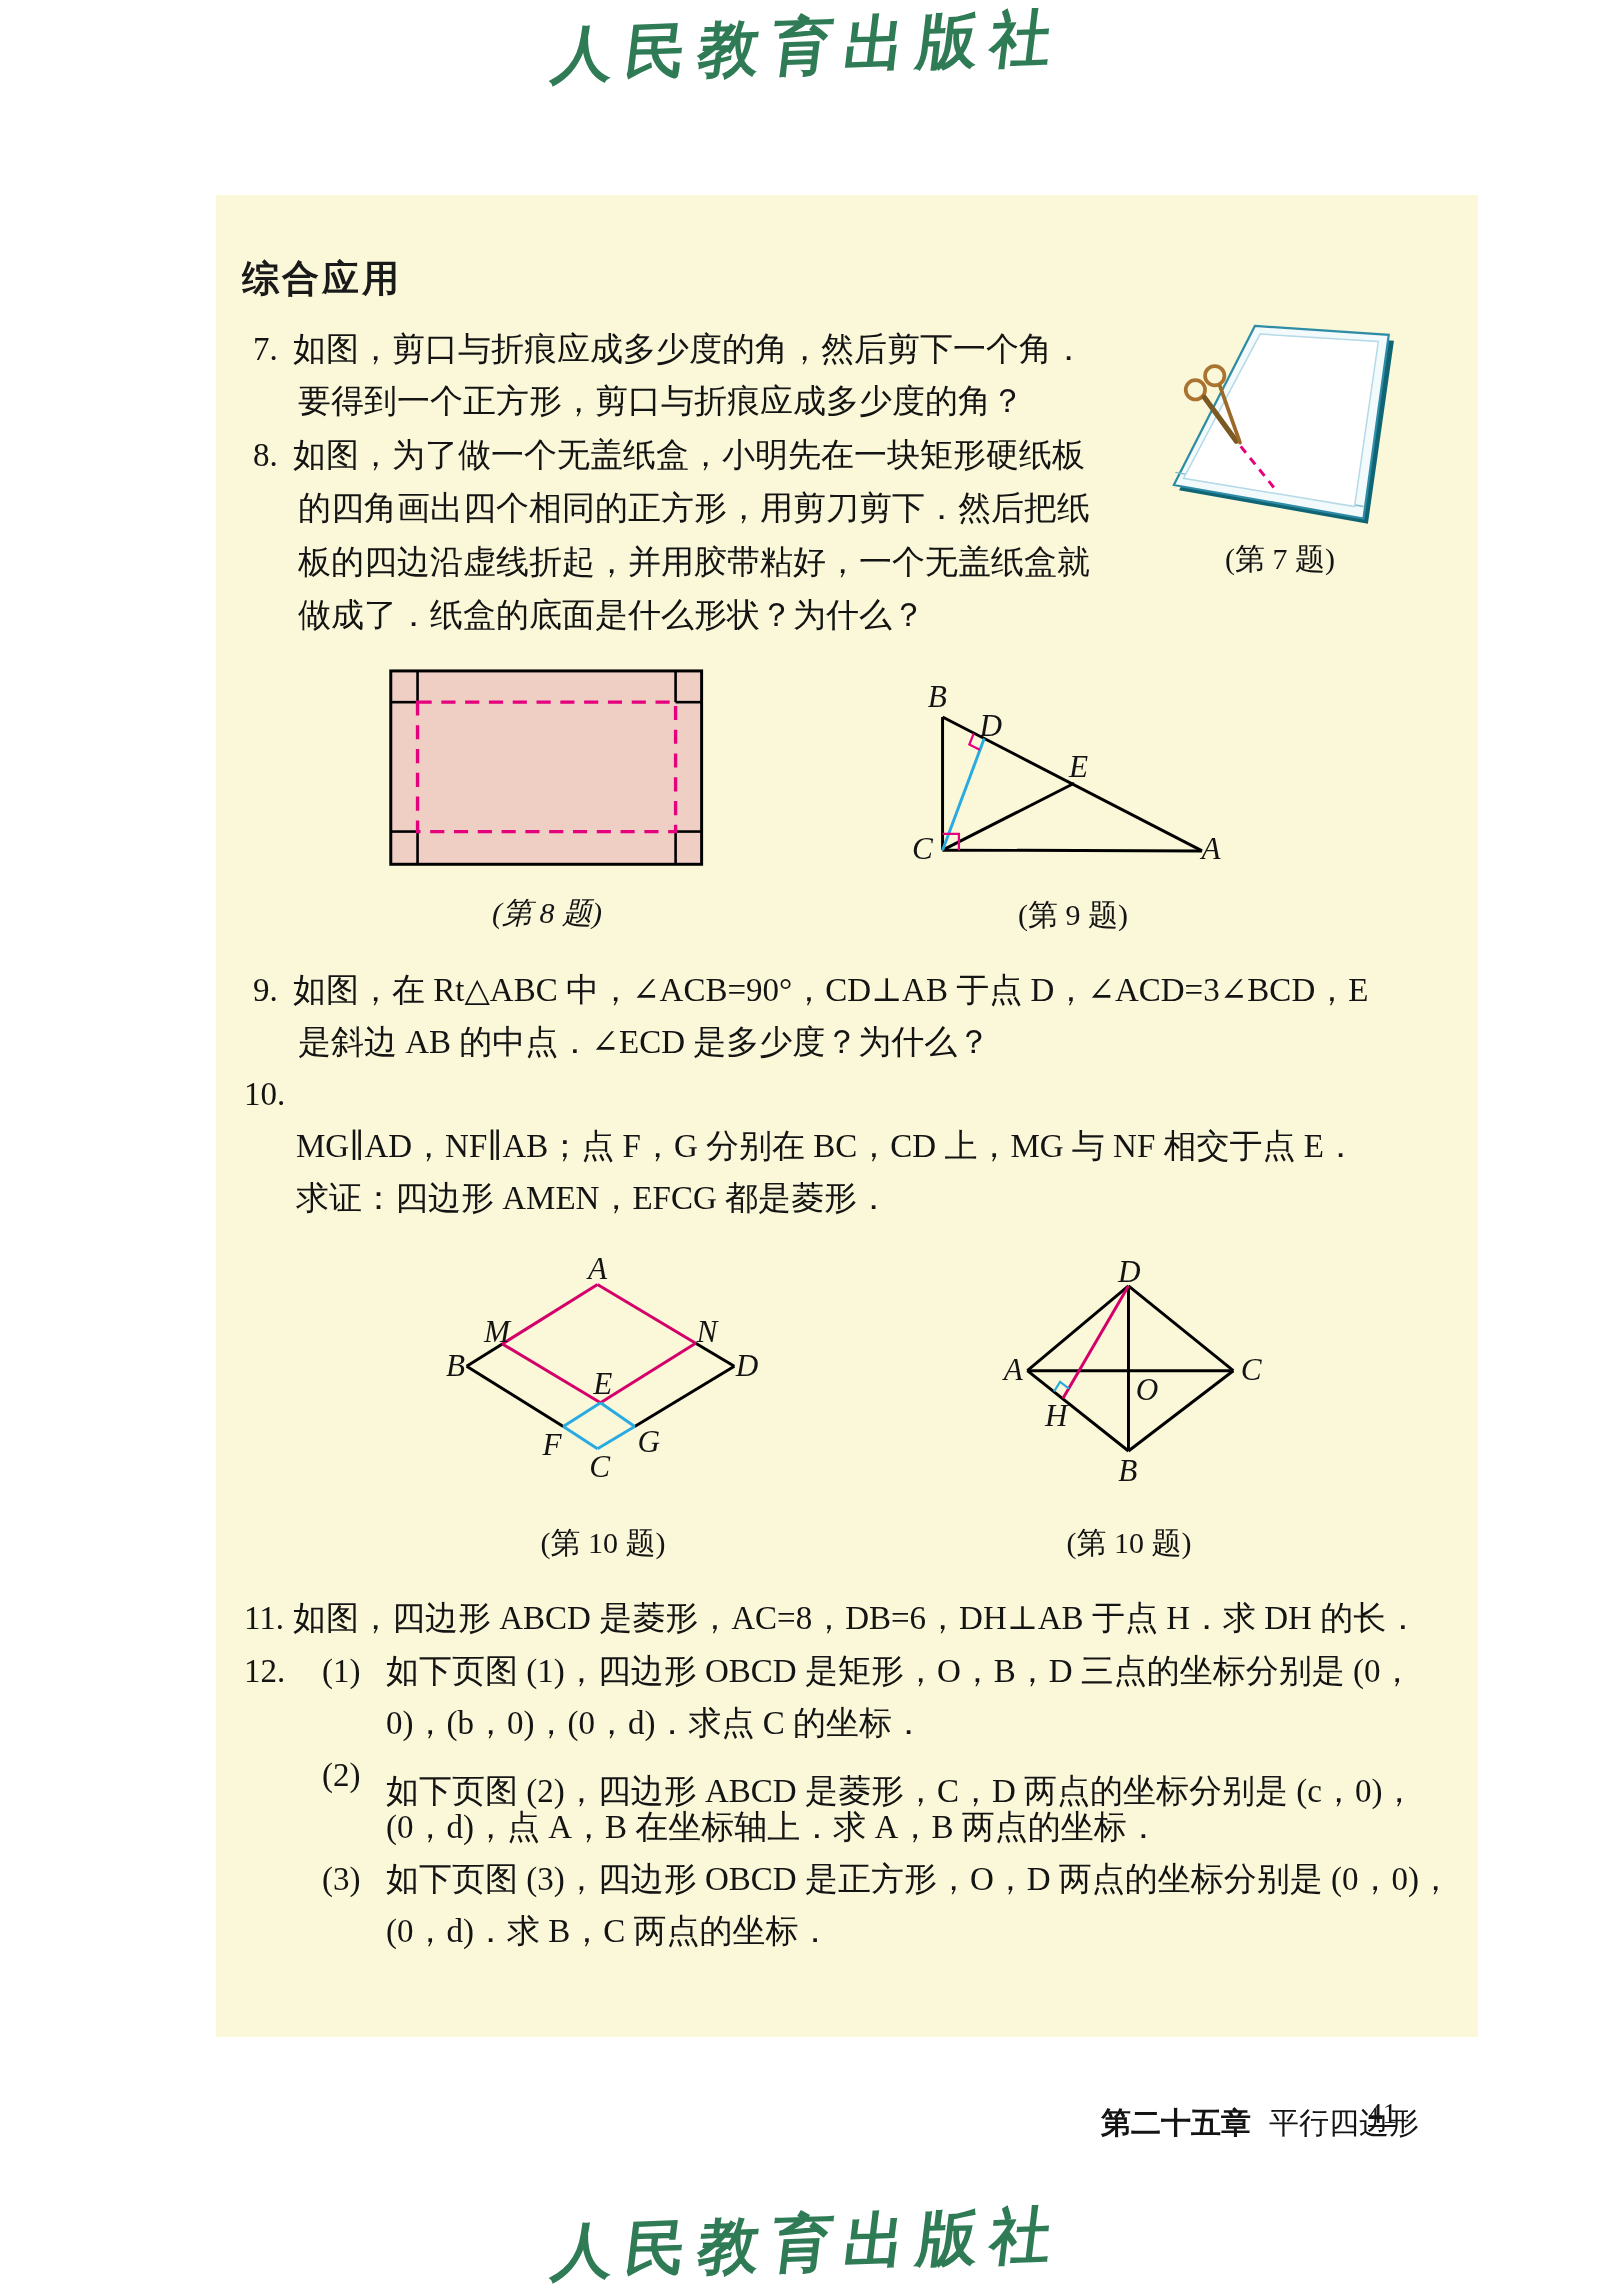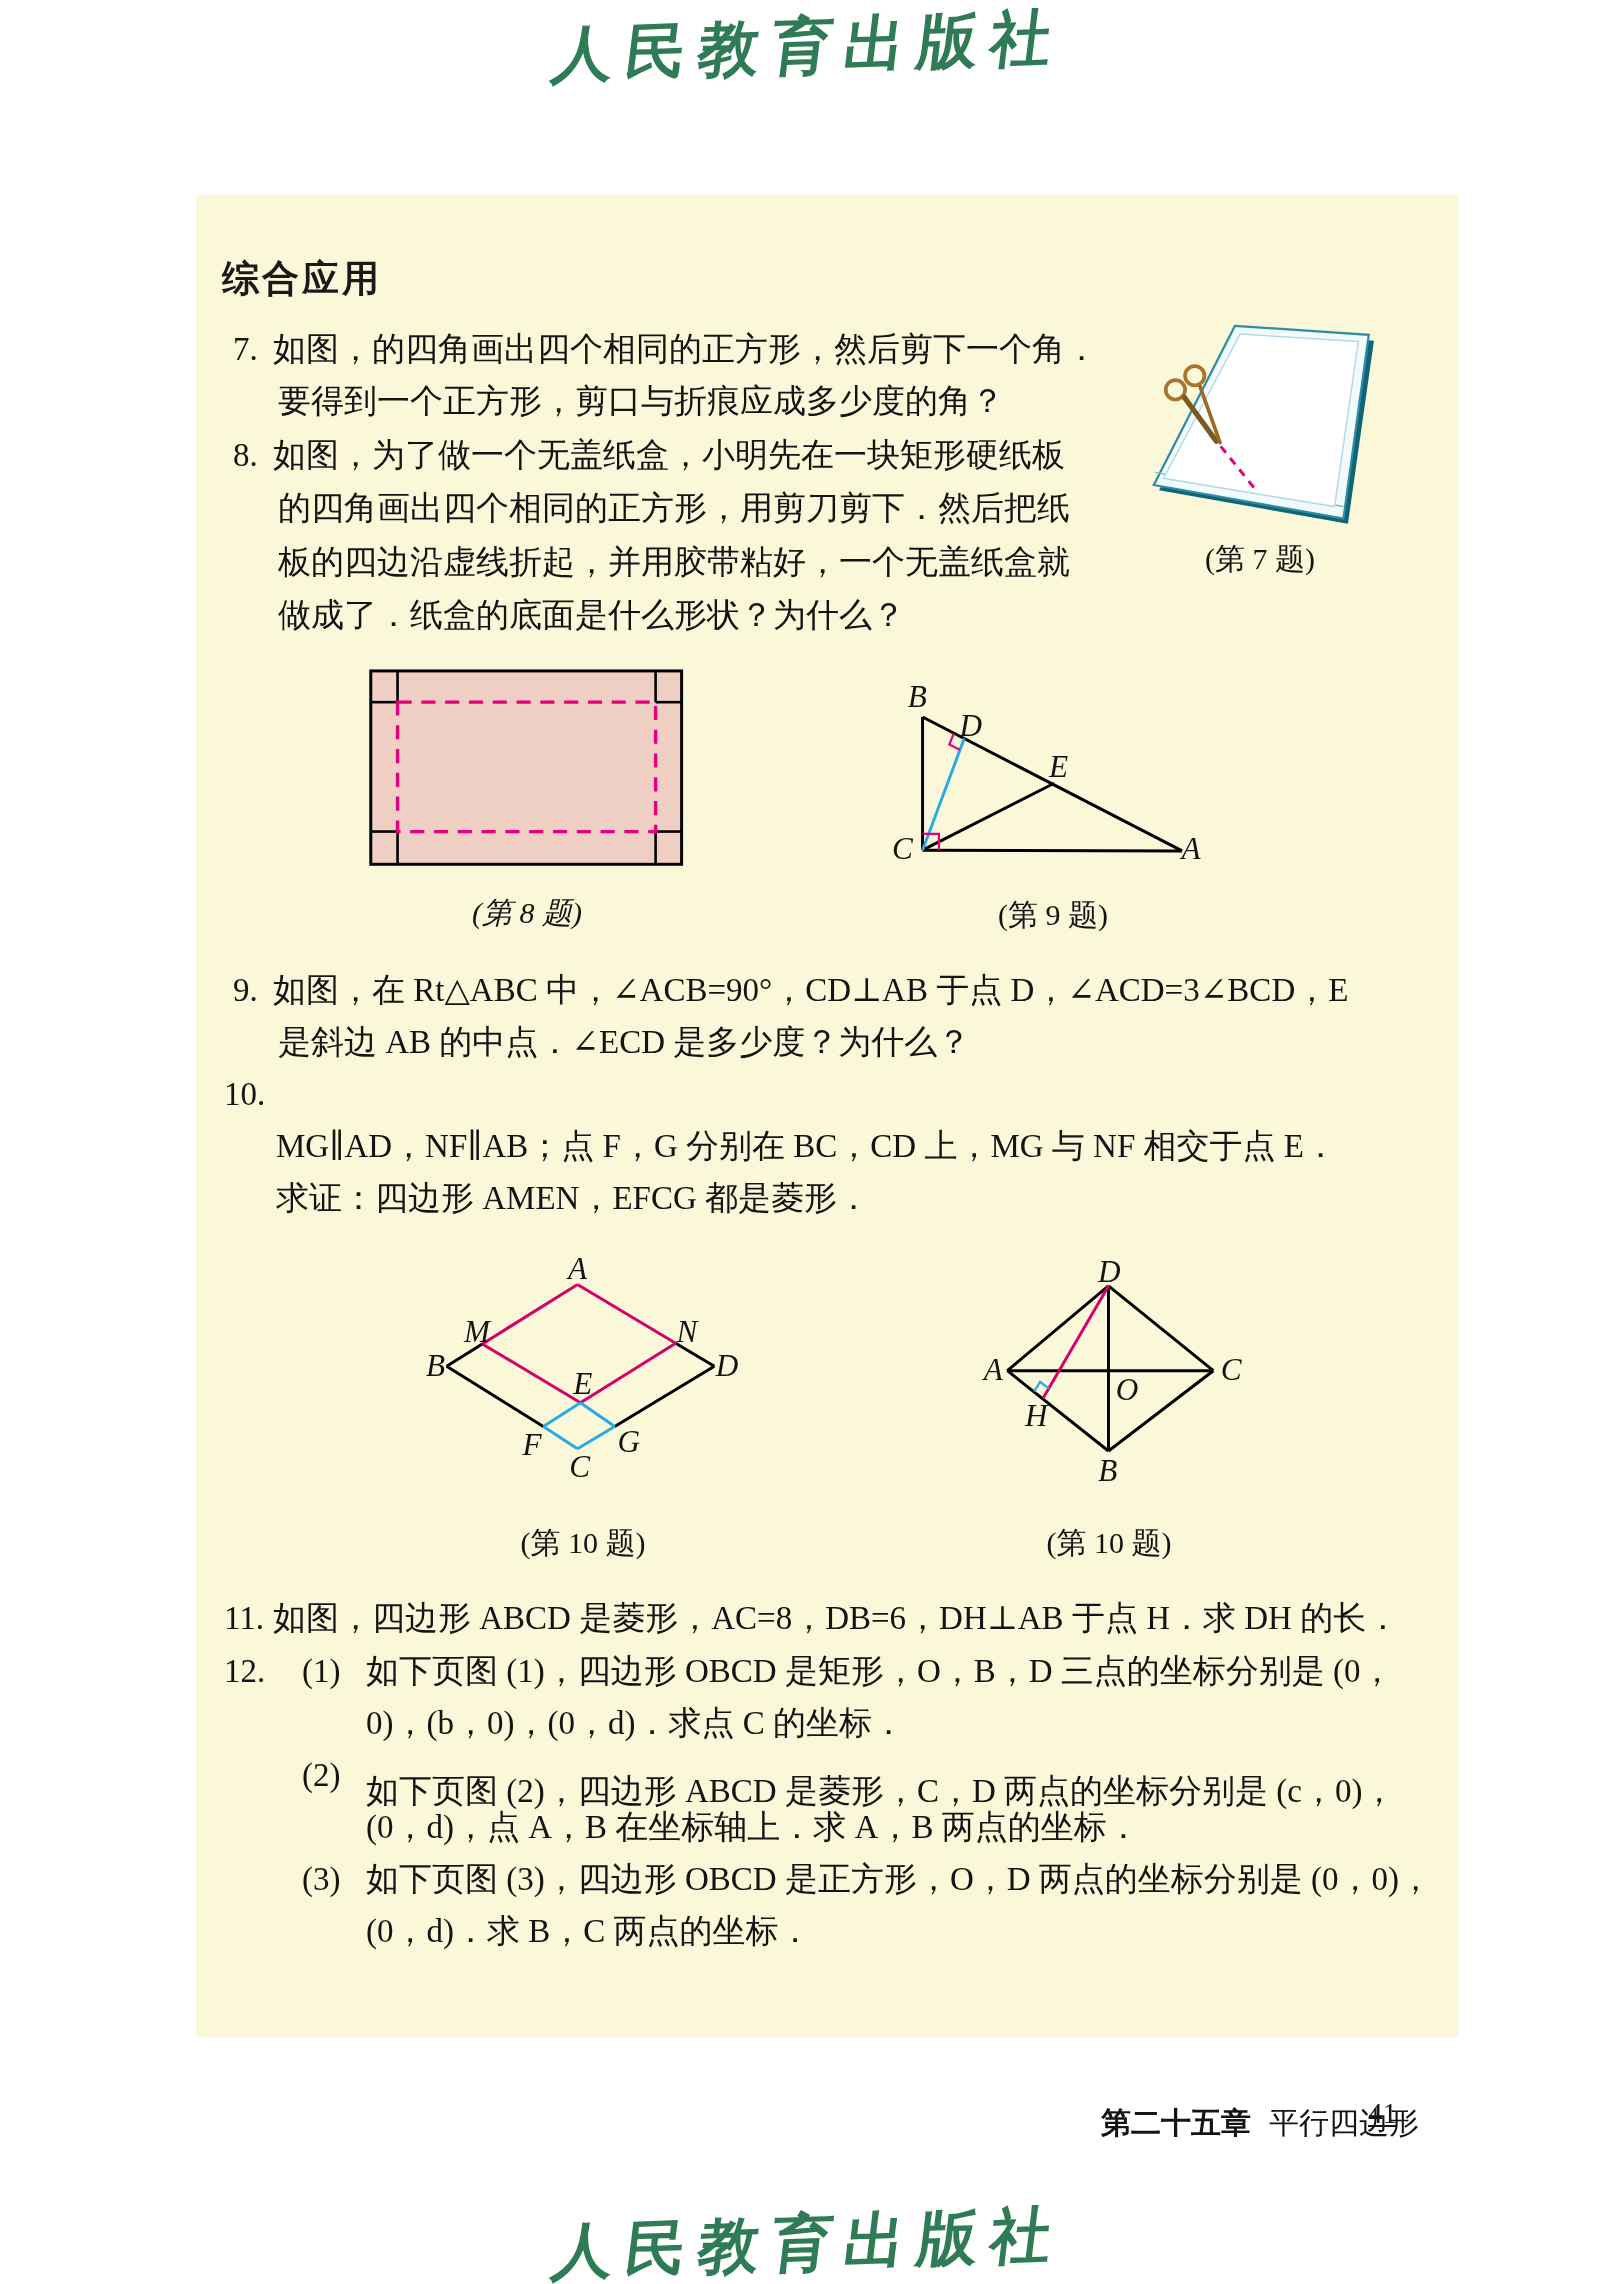--- a/index.html
+++ b/index.html
@@ -9,21 +9,21 @@
   }
   .logo {
     position:absolute; left:50%;
     transform:translateX(-50%) rotate(-2deg) skewX(-9deg);
     color:#2F7B55; font-size:61px; font-weight:bold; letter-spacing:12px;
     font-family:"DejaVu Serif","Liberation Serif",serif; white-space:nowrap;
   }
   .logo.top { top:6px; }
   .logo.bottom { top:2203px; }
   .content-box {
-    position:absolute; left:196px; top:195px; width:1262px; height:1842px;
+    position:absolute; left:216px; top:195px; width:1262px; height:1842px;
     background:#FBF8D9;
   }
   .sec-title {
     position:absolute; left:26px; top:59px;
     font-family:"Liberation Sans","DejaVu Sans",sans-serif;
     font-weight:bold; font-size:37px; letter-spacing:3px; color:#1a1a1a;
   }
   .tline {
     position:absolute; font-size:33px; line-height:1.15; white-space:nowrap;
   }
@@ -45,21 +45,21 @@
 
 <div class="page">
 
   <div class="logo top">人民教育出版社</div>
 
   <div class="content-box">
 
     <div class="sec-title">综合应用</div>
 
     <div class="tline" style="left:37px;  top:136px;">7.</div>
-    <div class="tline" style="left:77px; top:136px;">如图，的四角画出四个相同的正方形，然后剪下一个角．</div>
+    <div class="tline" style="left:77px; top:136px;">如图，剪口与折痕应成多少度的角，然后剪下一个角．</div>
     <div class="tline" style="left:82px; top:188px;">要得到一个正方形，剪口与折痕应成多少度的角？</div>
 
     <div class="tline" style="left:37px;  top:242px;">8.</div>
     <div class="tline" style="left:77px; top:242px;">如图，为了做一个无盖纸盒，小明先在一块矩形硬纸板</div>
     <div class="tline" style="left:82px; top:295px;">的四角画出四个相同的正方形，用剪刀剪下．然后把纸</div>
     <div class="tline" style="left:82px; top:349px;">板的四边沿虚线折起，并用胶带粘好，一个无盖纸盒就</div>
     <div class="tline" style="left:82px; top:402px;">做成了．纸盒的底面是什么形状？为什么？</div>
 
     <div class="tline" style="left:37px;  top:777px;">9.</div>
     <div class="tline" style="left:77px; top:777px;">如图，在 Rt△ABC 中，∠ACB=90°，CD⊥AB 于点 D，∠ACD=3∠BCD，E</div>

